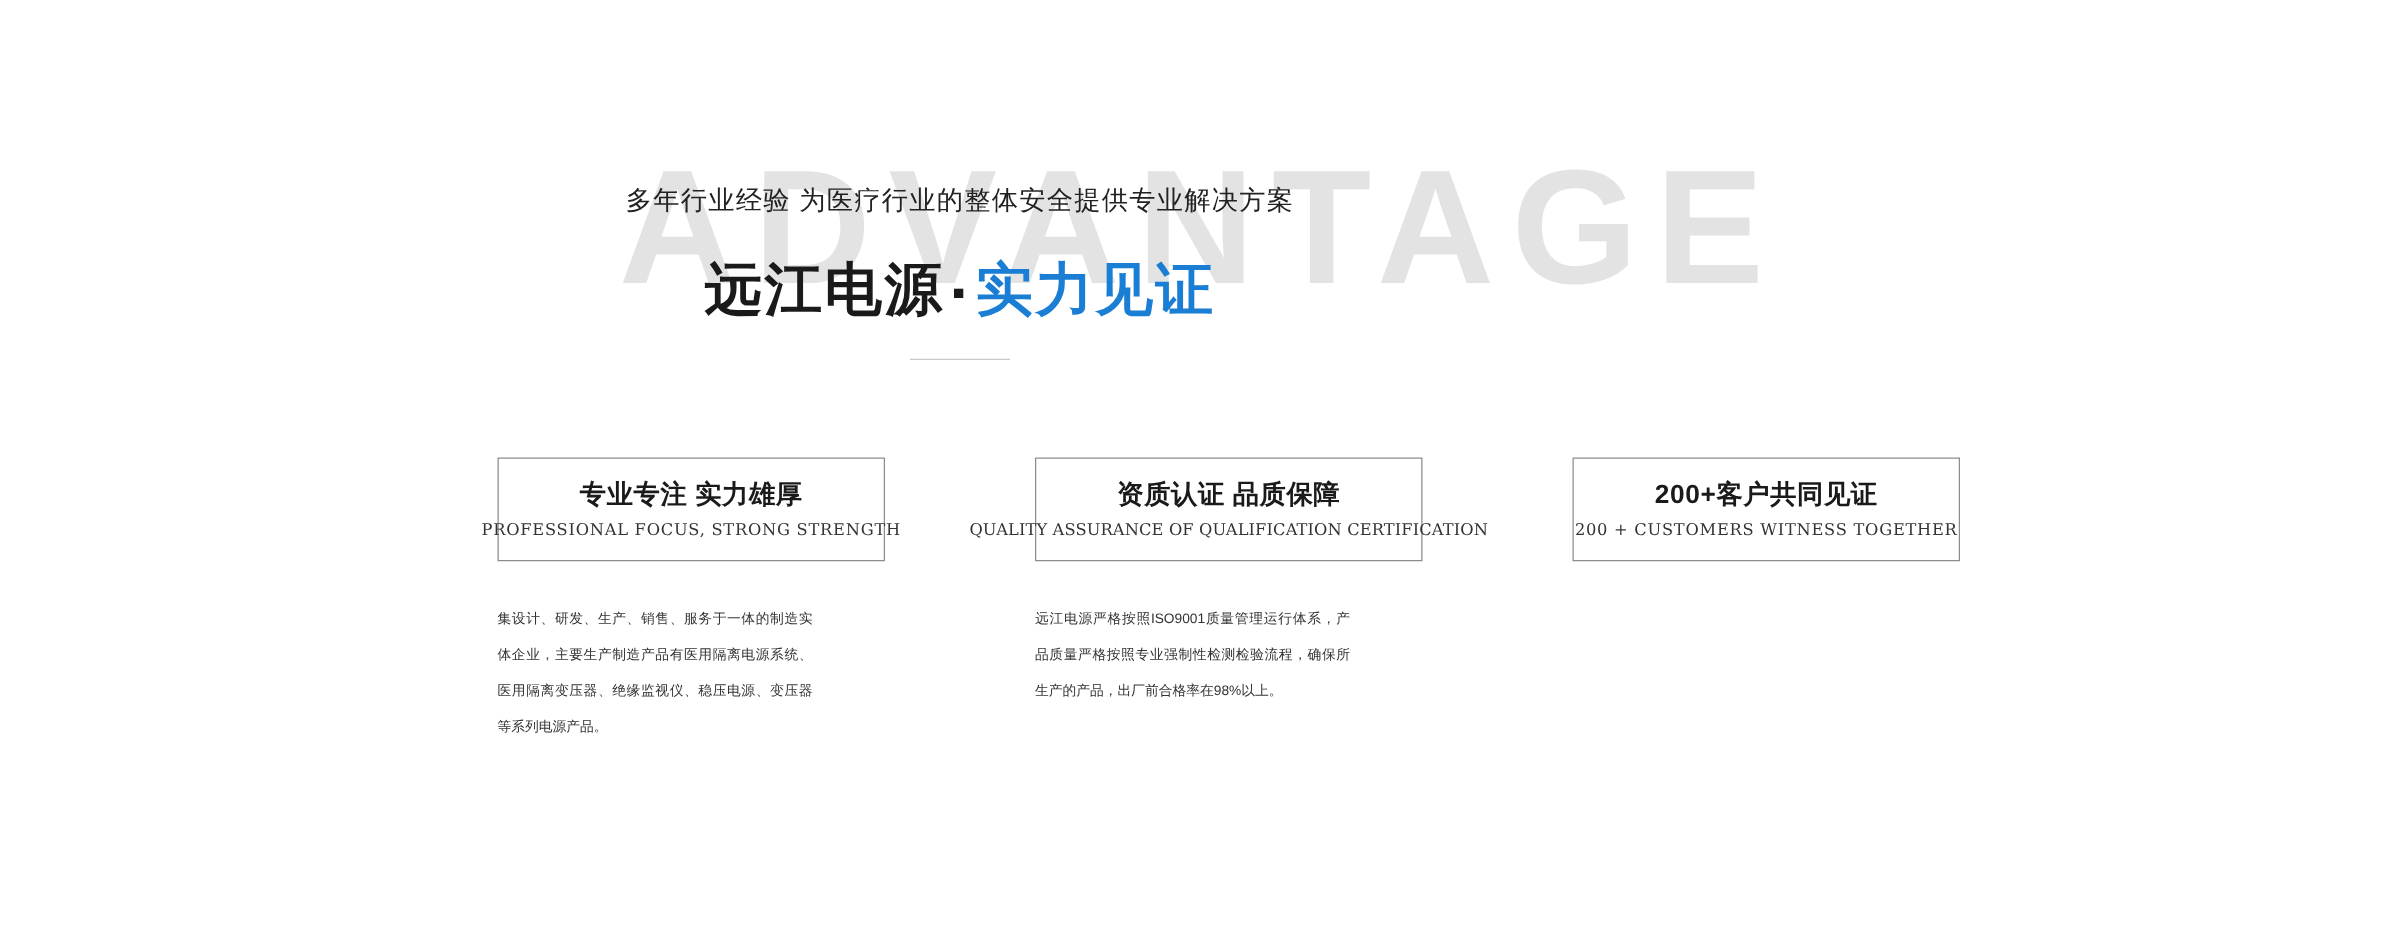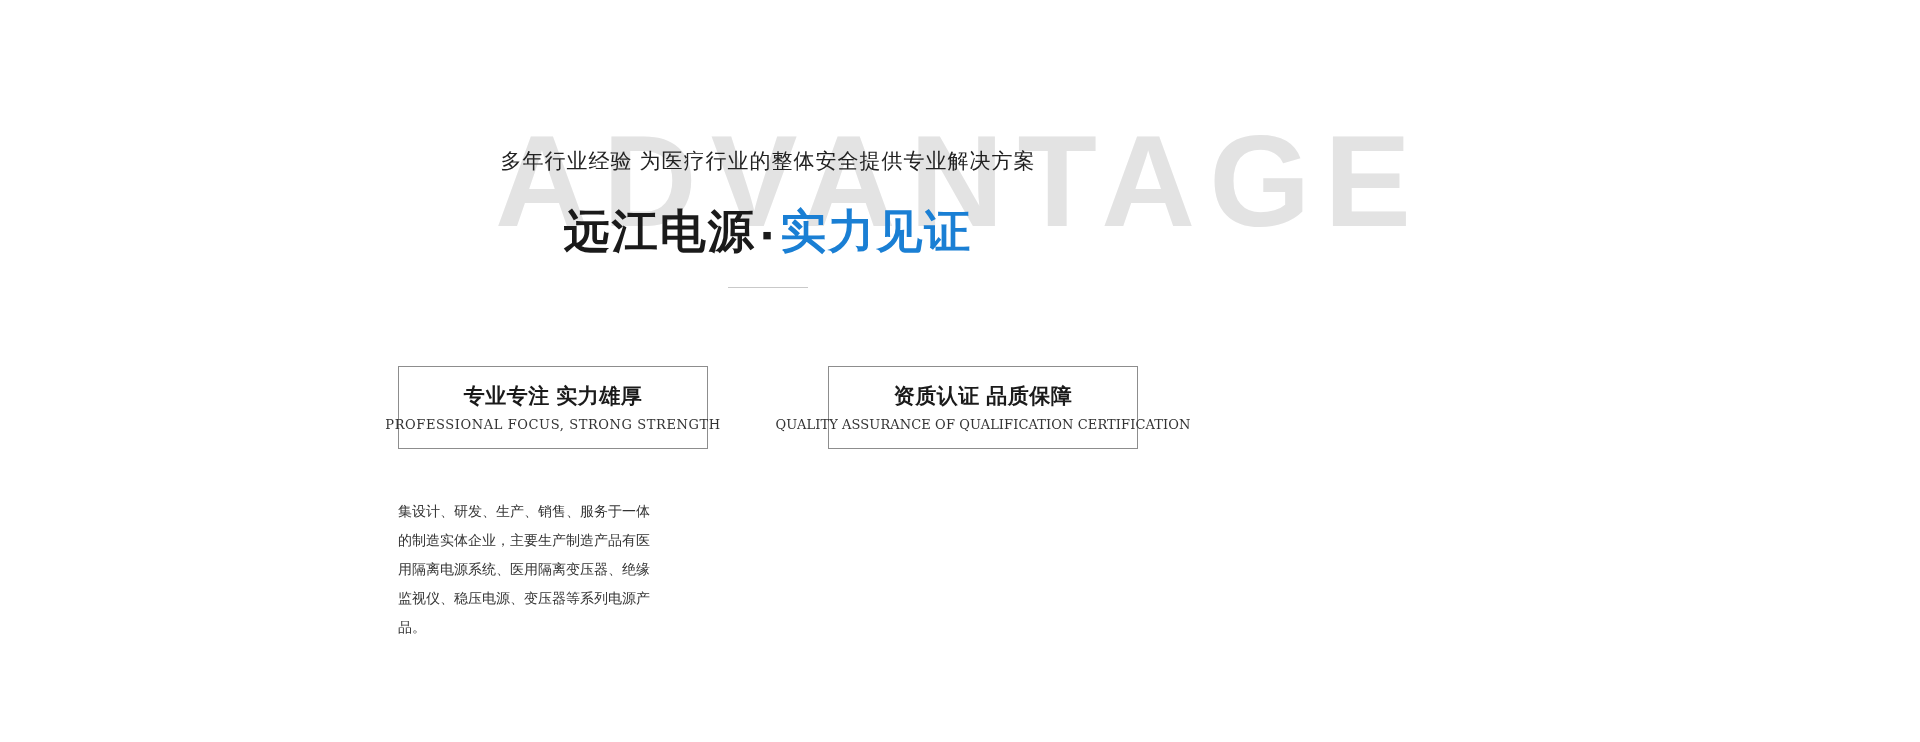--- a/index.html
+++ b/index.html
@@ -119,23 +119,23 @@
     font-size: 13px;
     color: #333333;
     letter-spacing: 0.6px;
     line-height: 1.2;
     white-space: nowrap;
   }
   .card-sub.tight {
     letter-spacing: 0.1px;
   }
   .body-text {
-    margin-top: 48px;
+    margin-top: 32px;
     width: 252px;
-    font-size: 14px;
+    font-size: 11px;
     color: #333333;
     line-height: 29px;
     text-align: justify;
   }
 </style>
 </head>
 <body>
 
 <div class="page">
 
@@ -158,19 +158,24 @@
         <div class="card-sub">PROFESSIONAL FOCUS, STRONG STRENGTH</div>
       </div>
       <div class="body-text">集设计、研发、生产、销售、服务于一体的制造实体企业，主要生产制造产品有医用隔离电源系统、医用隔离变压器、绝缘监视仪、稳压电源、变压器等系列电源产品。</div>
     </div>
 
     <div class="col">
       <div class="card">
         <div class="card-title">资质认证 品质保障</div>
         <div class="card-sub tight">QUALITY ASSURANCE OF QUALIFICATION CERTIFICATION</div>
       </div>
+      <div class="body-text">远江电源严格按照ISO9001质量管理运行体系，产品质量严格按照专业强制性检测检验流程，确保所生产的产品，出厂前合格率在98%以上。</div>
     </div>
 
     <div class="col">
+      <div class="card">
+        <div class="card-title">200+客户共同见证</div>
+        <div class="card-sub">200 + CUSTOMERS WITNESS TOGETHER</div>
+      </div>
     </div>
 
   </div>
 </div>
 
 </body></html>

